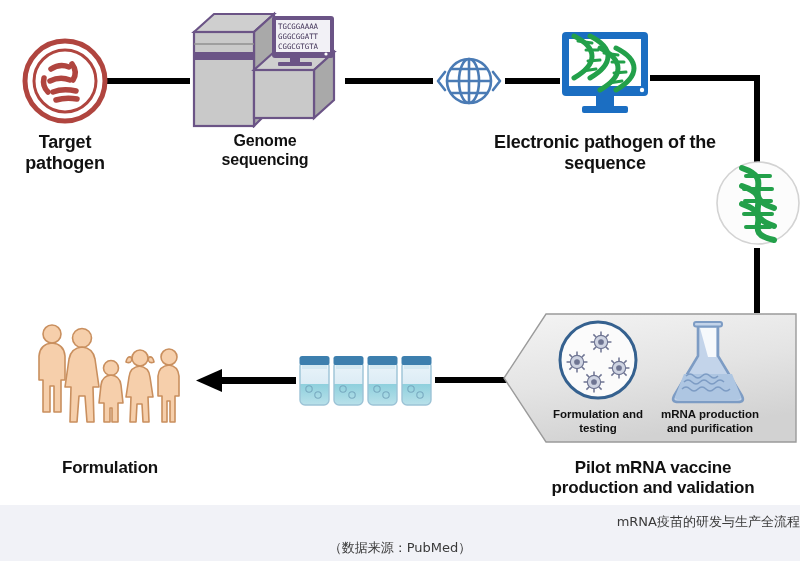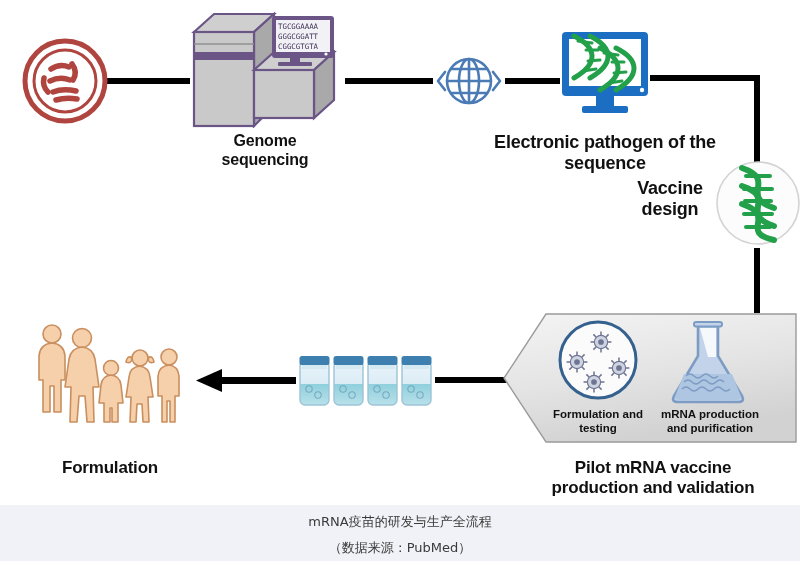--- a/index.html
+++ b/index.html
@@ -27,21 +27,21 @@
 
   
   #caption-band{
     position:absolute;left:0;top:505px;width:800px;height:56px;
     background:#f1f2f7;
   }
   #caption-band .cap{
     text-align:center;color:#3a3a3a;font-size:13px;line-height:26px;
     font-family:"DejaVu Sans","Liberation Sans",sans-serif;
   }
-  #caption-band .cap.t1{padding-top:4px;}
+  #caption-band .cap.t1{padding-top:4px;text-align:right;}
 </style>
 </head>
 <body>
 
 <div id="stage">
 
   <div class="connector" style="left:105px;top:78px;width:85px;height:6px;"></div>
 
   <div class="connector" style="left:345px;top:78px;width:88px;height:6px;"></div>
 
@@ -61,20 +61,22 @@
       <g stroke="#b0453f" stroke-width="5.5" stroke-linecap="round" fill="none">
         <path d="M31 33 Q40 27 49 31"></path>
         <path d="M52 28 Q58 36 53 44"></path>
         <path d="M30 45 Q40 40 50 44"></path>
         <path d="M33 56 Q43 52 56 55"></path>
         <path d="M36 64 Q46 61 57 63"></path>
         <path d="M24 42 Q22 50 28 56"></path>
       </g>
     </svg>
   </div>
+  <div class="lbl" style="left:5px;top:132px;width:120px;font-size:18px;">Target
+pathogen</div>
 
   <div class="node" style="left:186px;top:8px;width:152px;height:120px;">
     <svg width="152" height="120" viewBox="0 0 152 120">
 
       <polygon points="8,24 28,6 88,6 68,24" fill="#cfcfcf" stroke="#6b5486" stroke-width="2.2"></polygon>
       <polygon points="88,6 88,98 68,118 68,24" fill="#a9a9a9" stroke="#6b5486" stroke-width="2.2"></polygon>
       <rect x="8" y="24" width="60" height="94" fill="#c9c9c9" stroke="#6b5486" stroke-width="2.2"></rect>
       <rect x="8" y="44" width="60" height="8" fill="#6b5486"></rect>
       <line x1="8" y1="36" x2="68" y2="36" stroke="#8f8f8f" stroke-width="1.6"></line>
 
@@ -154,22 +156,20 @@
       </g>
       <g stroke="#23a04a" stroke-width="4" stroke-linecap="round">
         <line x1="30" y1="20" x2="54" y2="20"></line>
         <line x1="28" y1="33" x2="56" y2="33"></line>
         <line x1="29" y1="45" x2="55" y2="45"></line>
         <line x1="28" y1="58" x2="56" y2="58"></line>
         <line x1="30" y1="71" x2="54" y2="71"></line>
       </g>
     </svg>
   </div>
-  <div class="lbl" style="left:622px;top:178px;width:96px;font-size:18px;">Vaccine
-design</div>
 
   <div class="node" style="left:502px;top:312px;width:296px;height:132px;text-align:right;">
     <svg width="296" height="132" viewBox="0 0 296 132">
       <defs>
         <linearGradient id="gBanner" x1="0" y1="0" x2="0.35" y2="1">
           <stop offset="0%" stop-color="#f4f4f4"></stop>
           <stop offset="55%" stop-color="#e4e4e4"></stop>
           <stop offset="100%" stop-color="#d2d2d2"></stop>
         </linearGradient>
       </defs>

